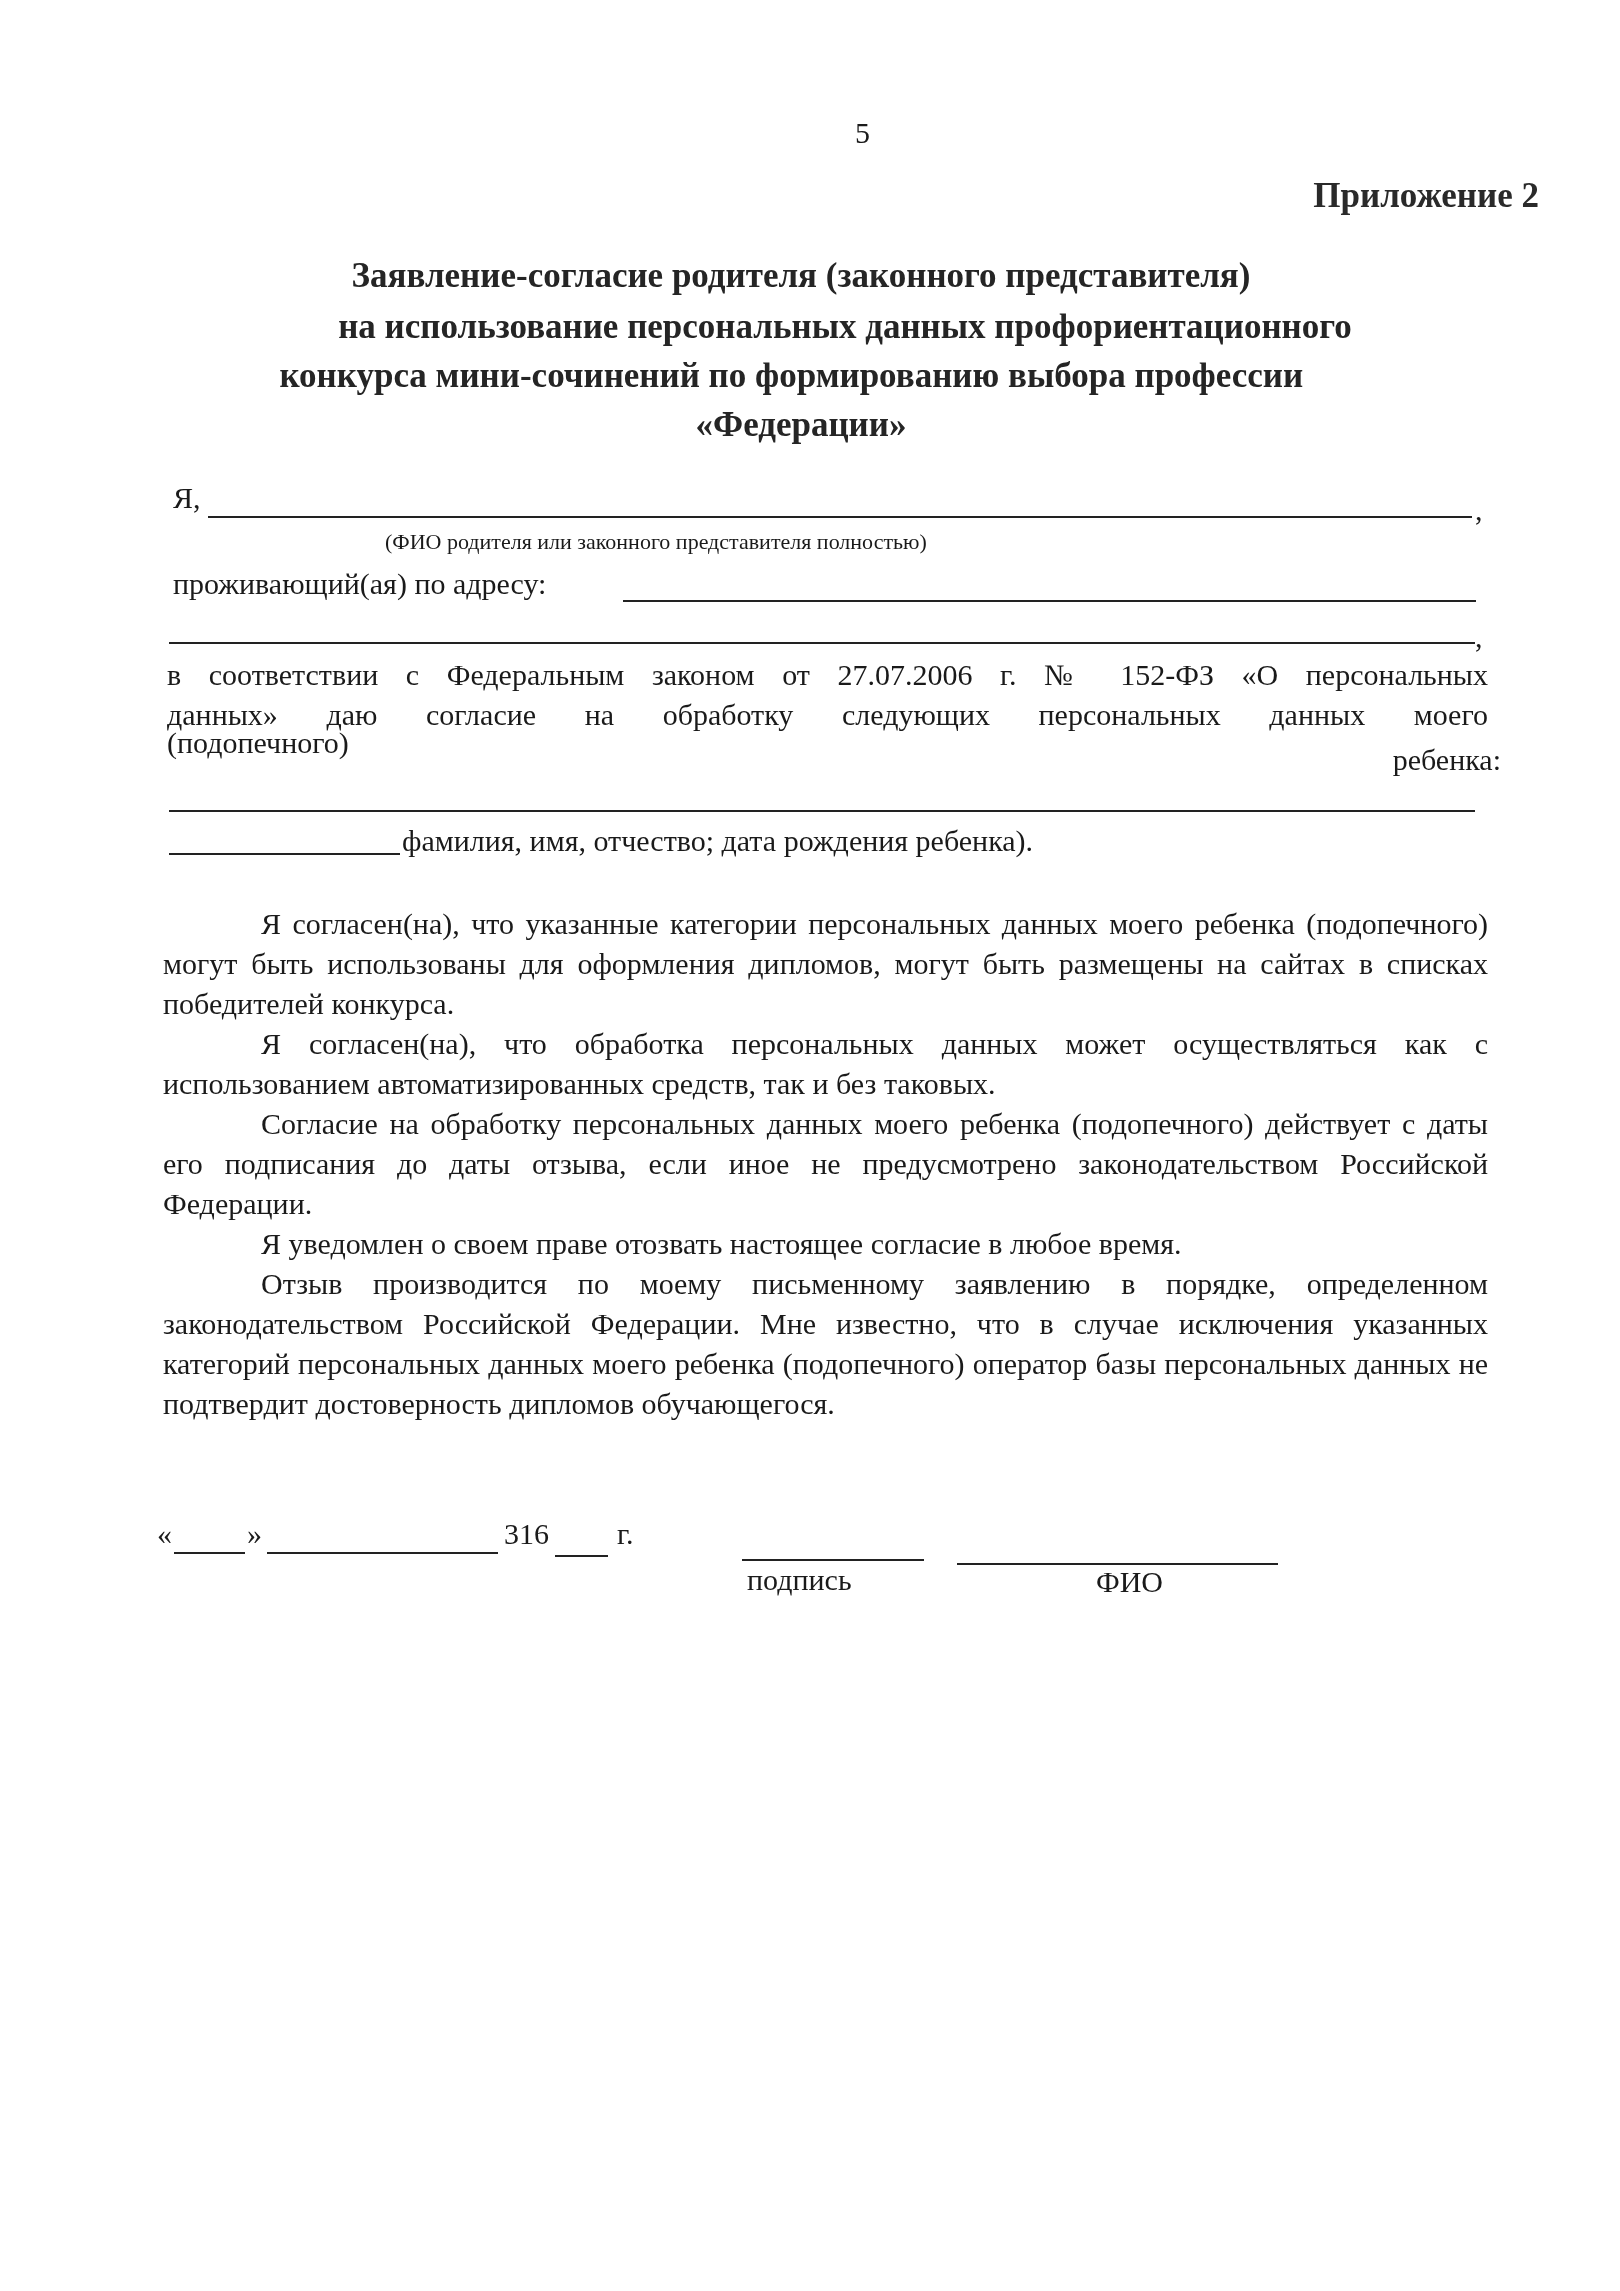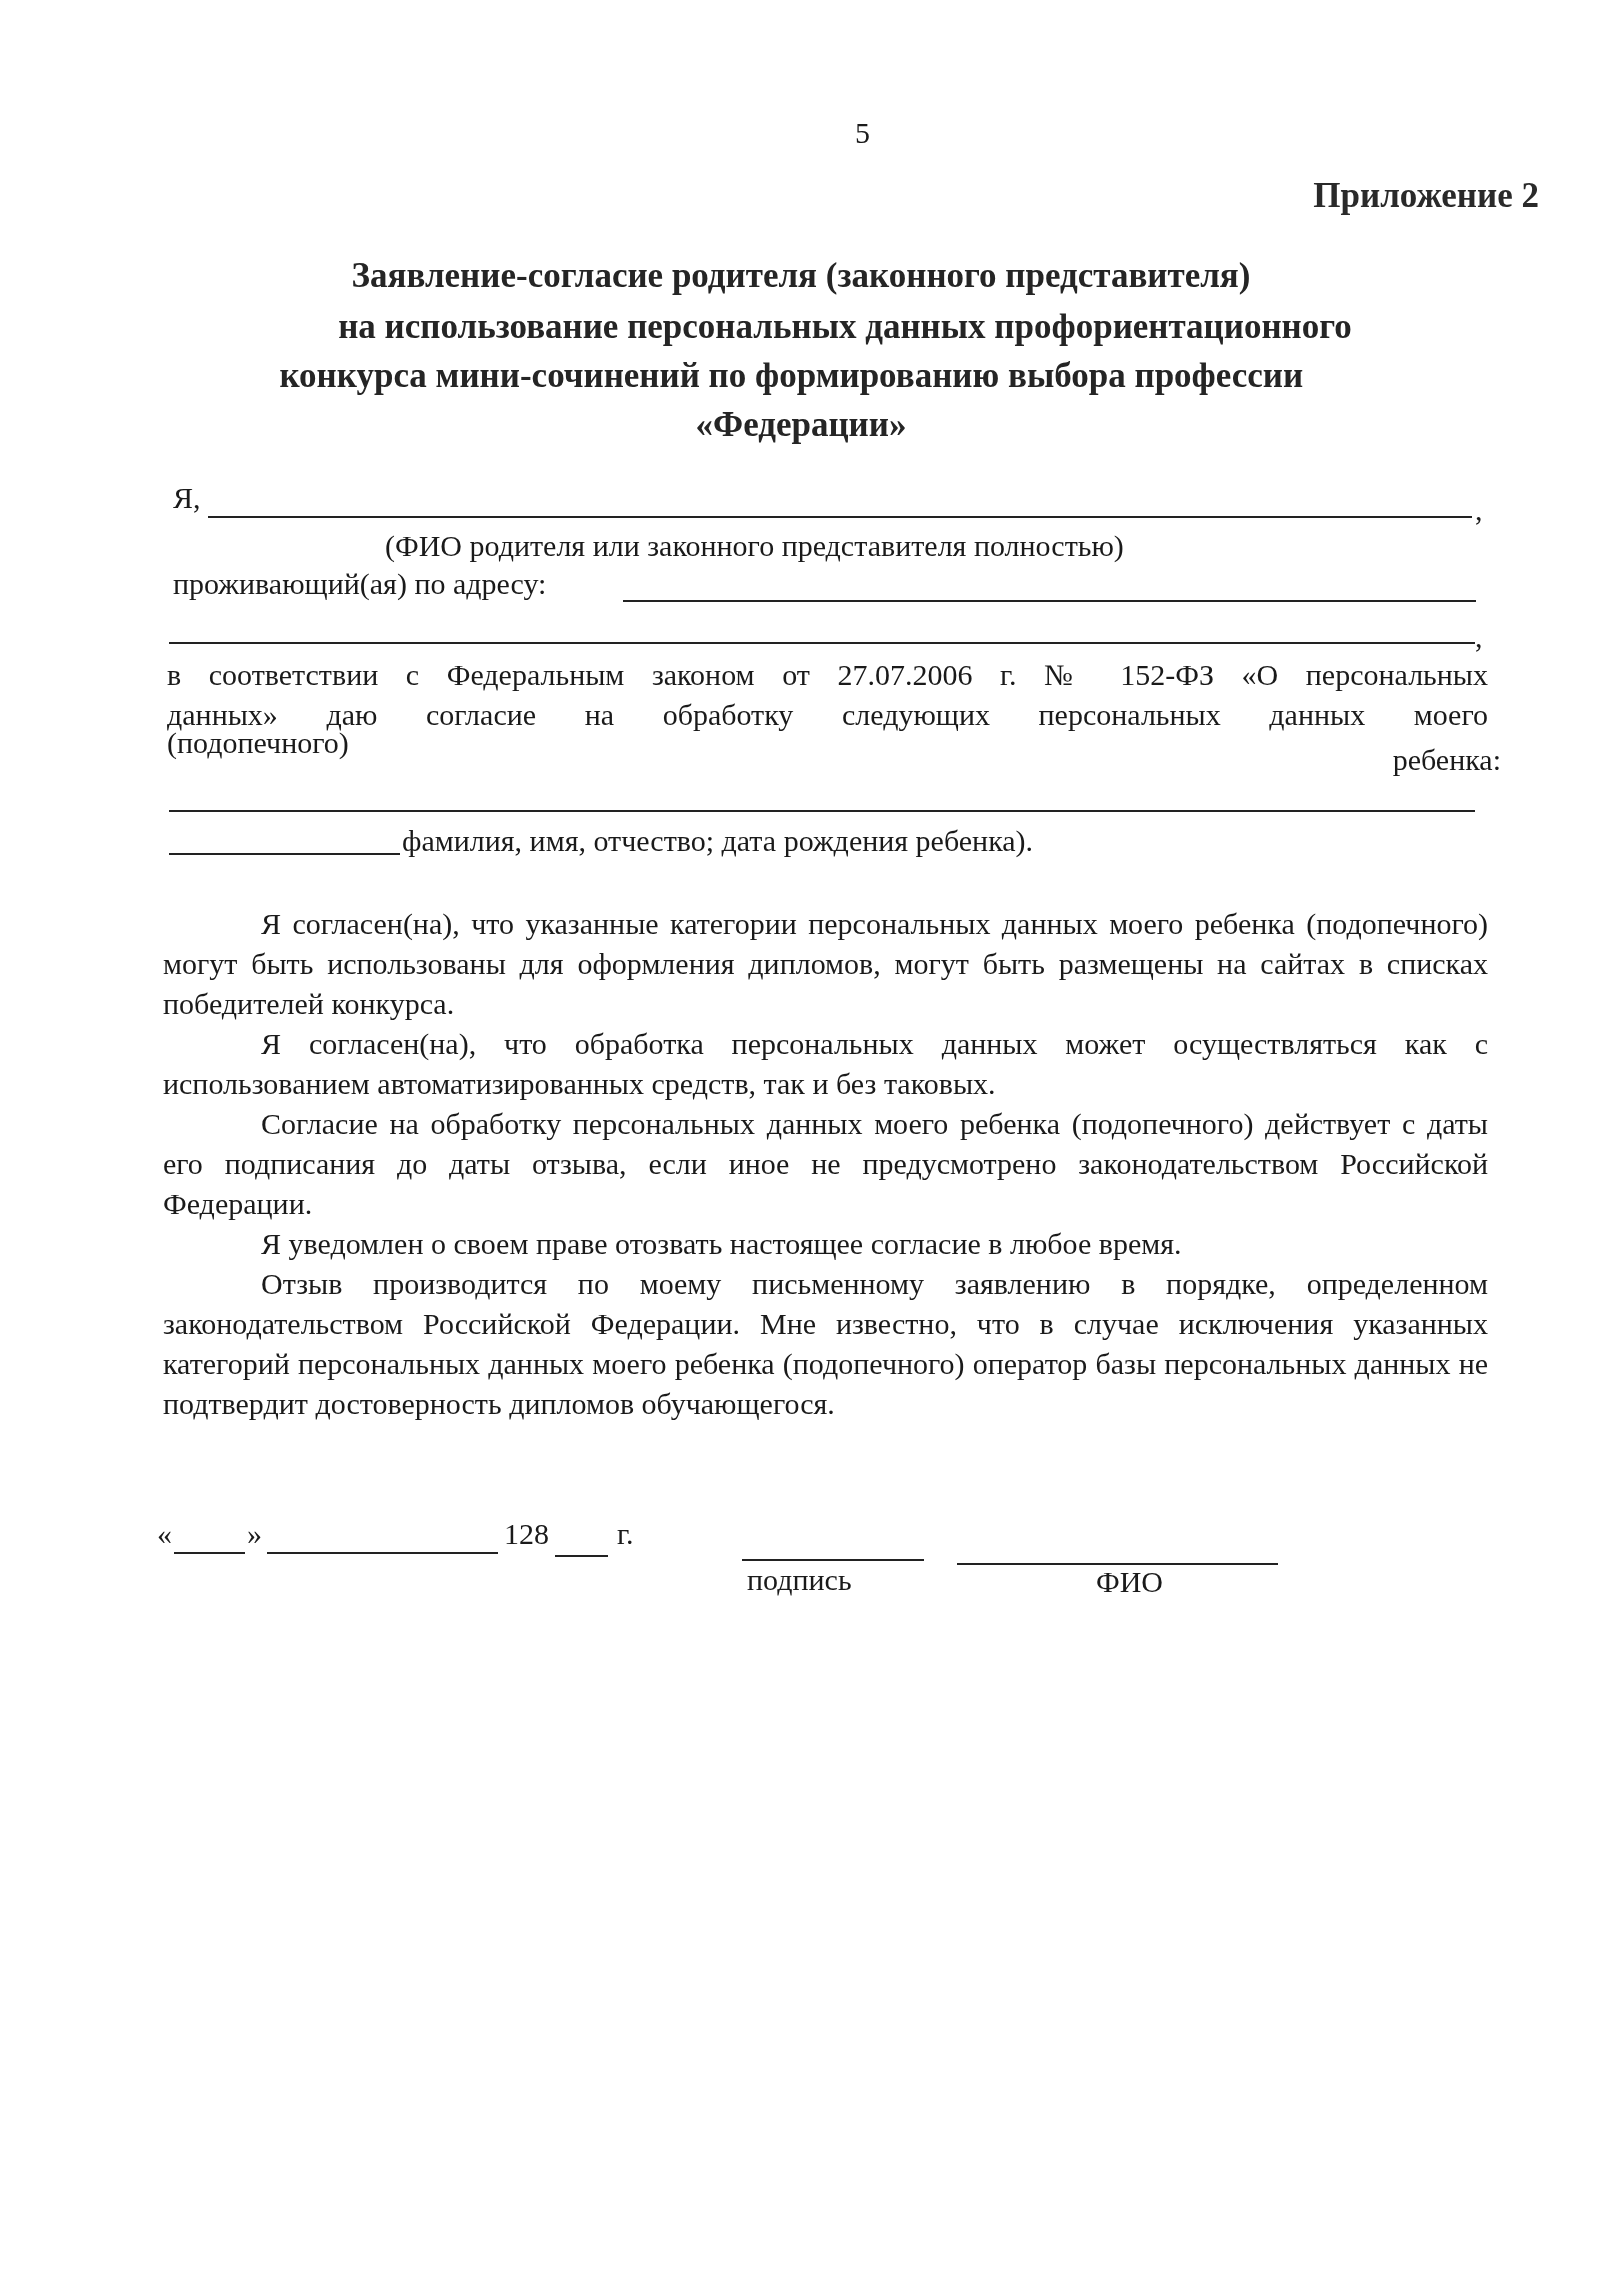--- a/index.html
+++ b/index.html
@@ -11,21 +11,21 @@
   .title { left:0; width:1563px; text-align:center; font-size:35px; font-weight:bold; color:#252525; line-height:49px; }
   .t1 { top:251px; padding-left:39px; box-sizing:border-box; }
   .t2 { top:302px; padding-left:127px; box-sizing:border-box; }
   .t3 { top:351px; padding-left:19.6px; box-sizing:border-box; }
   .t4 { top:400px; padding-left:39px; box-sizing:border-box; }
   .body-text { font-size:30px; line-height:40px; }
   .line { position:absolute; border-bottom:2px solid #222; height:0; }
   .para { position:absolute; left:163px; width:1325px; font-size:30px; line-height:40px; text-align:justify; }
   .para p { margin:0; text-indent:98px; }
   .just-line { text-align:justify; text-align-last:justify; }
-  .caption { font-size:30px;text-align:center; }
+  .caption { font-size:22px;text-align:center; }
 </style>
 </head>
 <body>
 
 <div>
 
   <div class="abs pnum">5</div>
   <div class="abs annex">Приложение 2</div>
 
   <div class="abs title t1">Заявление-согласие родителя (законного представителя)</div>
@@ -58,21 +58,21 @@
     <p>Я согласен(на), что обработка персональных данных может осуществляться как с использованием автоматизированных средств, так и без таковых.</p>
     <p>Согласие на обработку персональных данных моего ребенка (подопечного) действует с даты его подписания до даты отзыва, если иное не предусмотрено законодательством Российской Федерации.</p>
     <p>Я уведомлен о своем праве отозвать настоящее согласие в любое время.</p>
     <p>Отзыв производится по моему письменному заявлению в порядке, определенном законодательством Российской Федерации. Мне известно, что в случае исключения указанных категорий персональных данных моего ребенка (подопечного) оператор базы персональных данных не подтвердит достоверность дипломов обучающегося.</p>
   </div>
 
   <div class="abs body-text" style="left:157px; top:1514px;">«</div>
   <div class="line" style="left:174px; top:1552px; width:71px;"></div>
   <div class="abs body-text" style="left:247px; top:1514px;">»</div>
   <div class="line" style="left:267px; top:1552px; width:231px;"></div>
-  <div class="abs body-text" style="left:504px; top:1514px;">128</div>
+  <div class="abs body-text" style="left:504px; top:1514px;">316</div>
   <div class="line" style="left:555px; top:1555px; width:53px;"></div>
   <div class="abs body-text" style="left:617px; top:1514px;">г.</div>
 
   <div class="line" style="left:742px; top:1559px; width:182px;"></div>
   <div class="line" style="left:957px; top:1563px; width:321px;"></div>
   <div class="abs body-text" style="left:747px; top:1560px;">подпись</div>
   <div class="abs body-text" style="left:1096px; top:1562px;">ФИО</div>
 
 </div>
 

